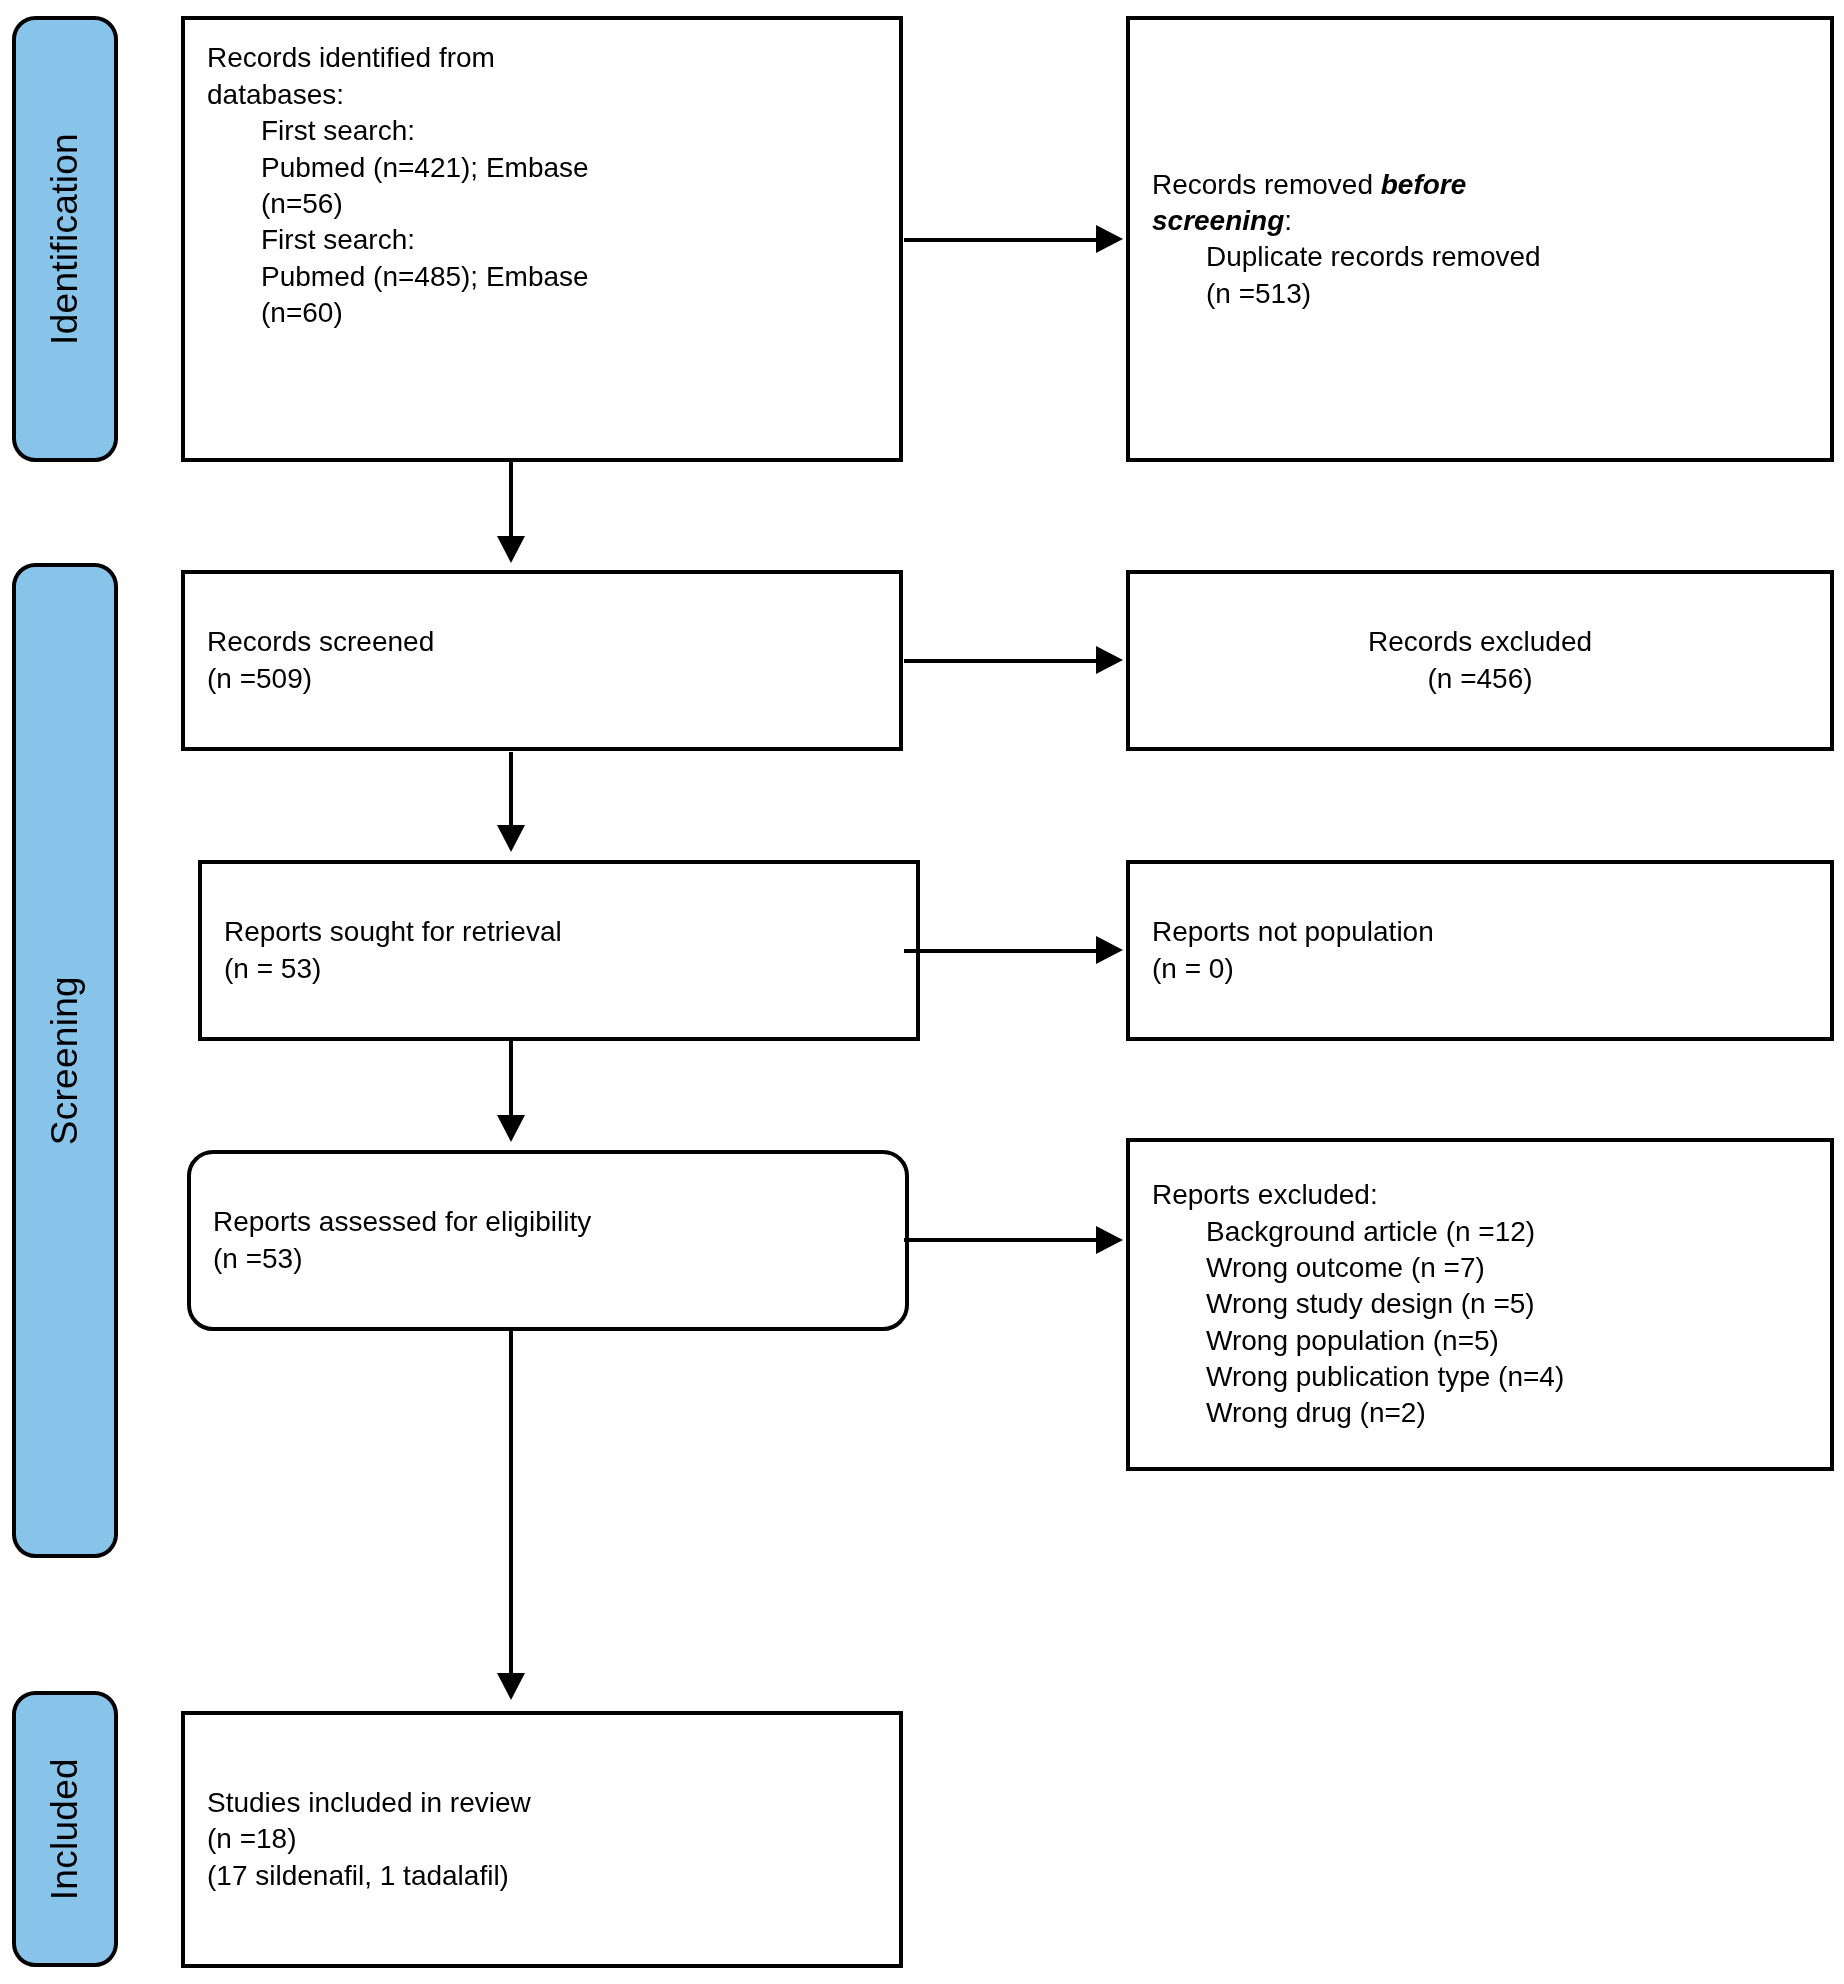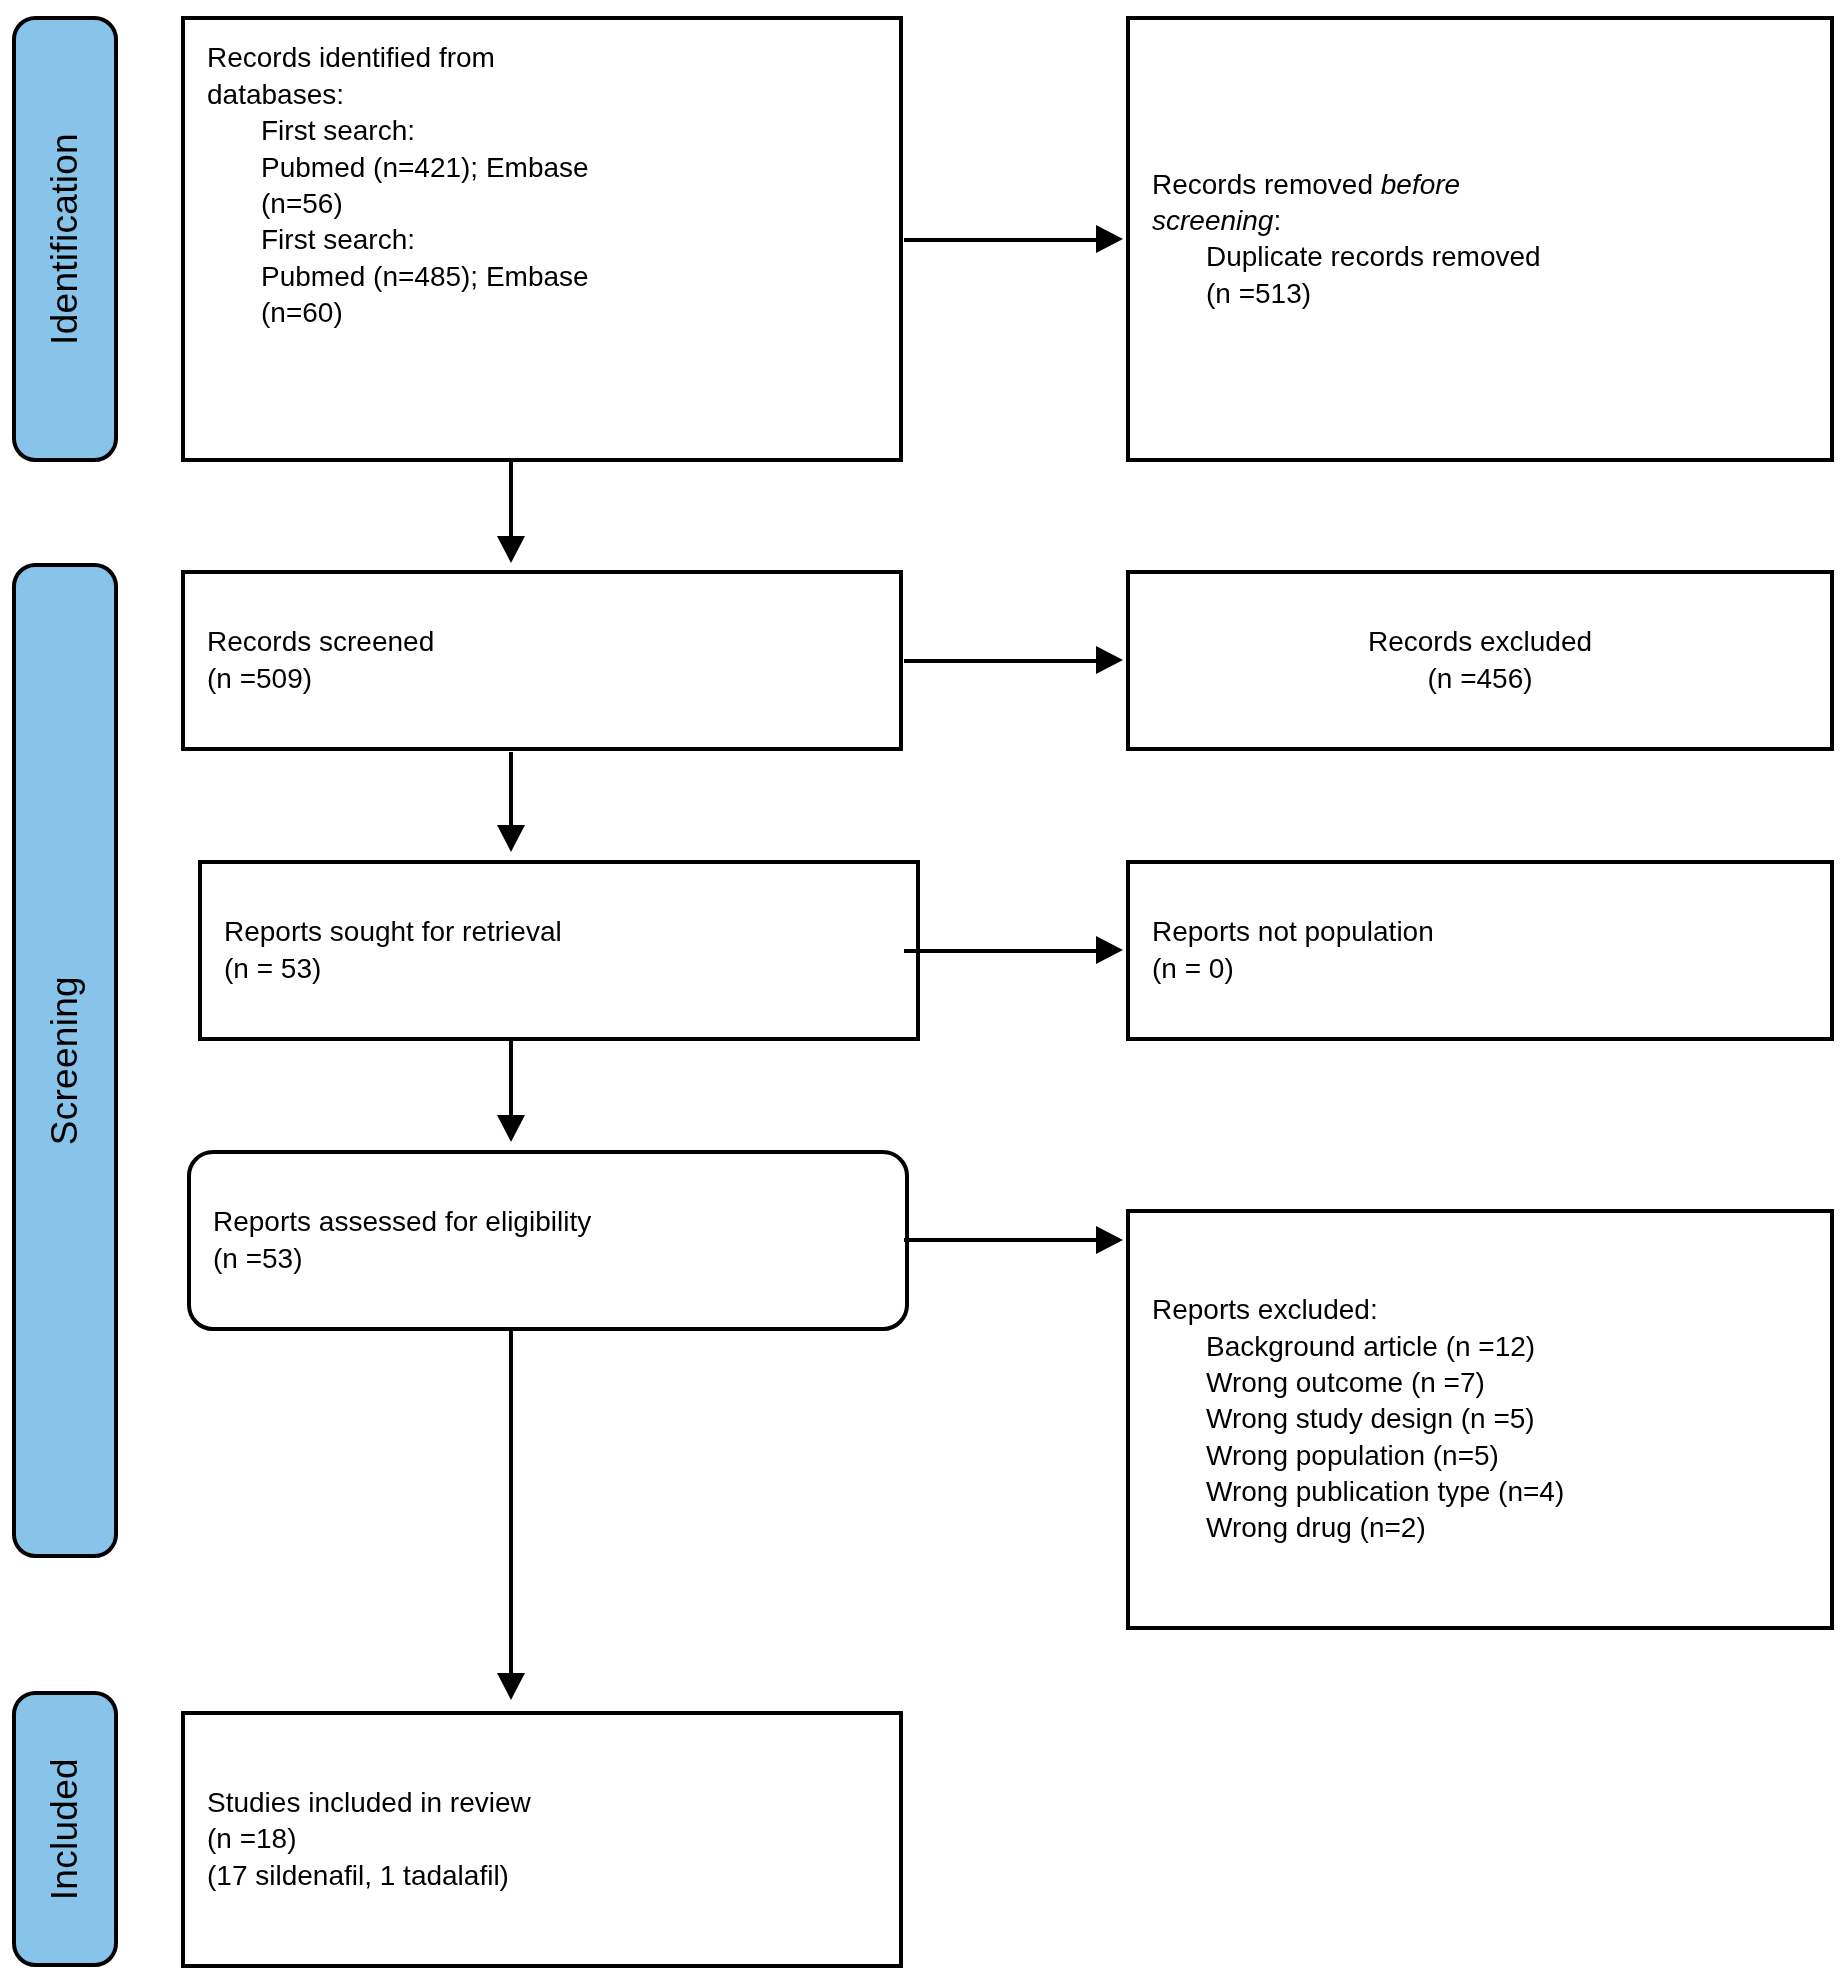--- a/index.html
+++ b/index.html
@@ -54,21 +54,21 @@
   .flow-box .text-block {
     padding: 0 22px;
   }
   .line {
     font-size: 28px;
     line-height: 1.30;
     white-space: pre;
     color: #000000;
   }
   .indent-1 { padding-left: 54px; }
-  .ital { font-style: italic; }
+  .ital { font-style: italic; font-weight: bold; }
 
   
   .top-align { justify-content: flex-start; }
   .top-align .text-block { padding-top: 20px; }
 
   
   .v-line {
     position: absolute;
     width: 4.1px;
     background: #000000;
@@ -180,21 +180,21 @@
   <div class="v-line" style="left:509px; top:1041px; height:76px;"></div>
   <div class="arrow-down" style="left:497px; top:1115px;"></div>
 
   <div class="flow-box" style="left:187px; top:1150px; width:722px; height:181px;border-radius:26px;">
     <div class="text-block">
       <div class="line">Reports assessed for eligibility</div>
       <div class="line">(n =53)</div>
     </div>
   </div>
 
-  <div class="flow-box" style="left:1126px; top:1209px; width:708px; height:421px;">
+  <div class="flow-box" style="left:1126px; top:1138px; width:708px; height:333px;">
     <div class="text-block">
       <div class="line">Reports excluded:</div>
       <div class="line indent-1">Background article (n =12)</div>
       <div class="line indent-1">Wrong outcome (n =7)</div>
       <div class="line indent-1">Wrong study design (n =5)</div>
       <div class="line indent-1">Wrong population (n=5)</div>
       <div class="line indent-1">Wrong publication type (n=4)</div>
       <div class="line indent-1">Wrong drug (n=2)</div>
     </div>
   </div>

